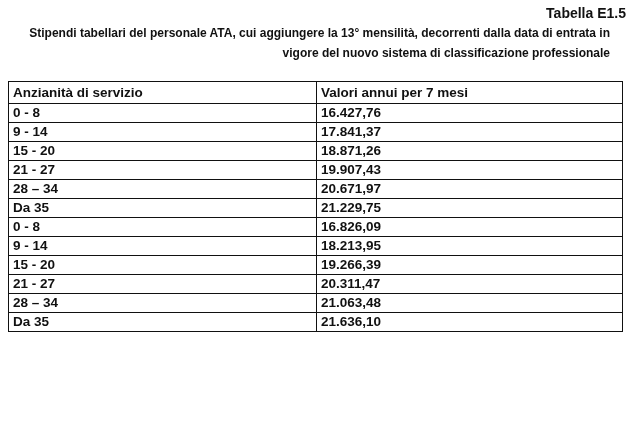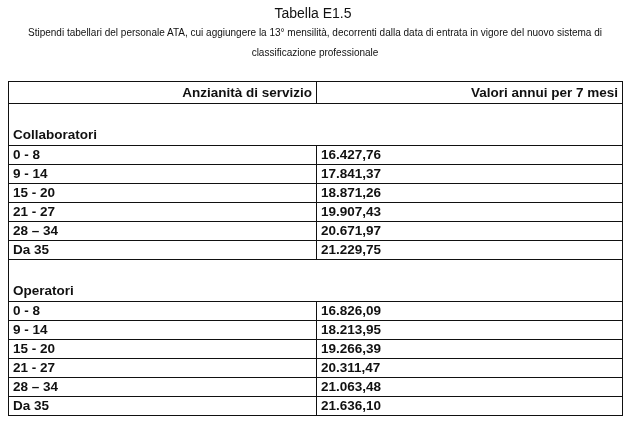--- a/index.html
+++ b/index.html
@@ -1,25 +1,25 @@
 <!DOCTYPE html>
 <html><head>
 <meta charset="utf-8">
 <style>
   html, body { margin: 0; padding: 0; background: #ffffff; }
   body { width: 626px; height: 428px; overflow: hidden; position: relative;
          font-family: "Liberation Sans", "DejaVu Sans", sans-serif; color: #111; }
-  .title { position: absolute; top: 4px; left: 0; width: 626px; text-align: center;
-           font-weight: normal; font-size: 14px; line-height: 18px; }
-  .subtitle { position: absolute; top: 23px; left: 20px; width: 590px; text-align: center;
-              font-size: 10px; line-height: 20px; }
+  .title { position: absolute; top: 4px; left: 0; width: 626px; text-align: right;
+           font-weight: bold; font-size: 14px; line-height: 18px; }
+  .subtitle { position: absolute; top: 23px; left: 20px; width: 590px; text-align: right;
+              font-size: 12px; line-height: 20px; font-weight: bold; }
   table { position: absolute; top: 81px; left: 8px; width: 615px;
           border-collapse: collapse; font-size: 13.5px; table-layout: fixed; }
   td, th { border: 1.5px solid #111; padding: 0 4px; height: 18px; line-height: 18px; font-weight: bold; }
-  th { font-weight: bold; text-align: right; height: 21px; font-size: 13.5px; }
+  th { font-weight: bold; text-align: left; height: 21px; font-size: 13.5px; }
   col.c1 { width: 308px; }
   td.val { text-align: left; padding-right: 4px; }
   tr.section td { border-top: 1.5px solid #111; border-bottom: 1.5px solid #111;
                   border-left: 1.5px solid #111; border-right: 1.5px solid #111;
                   vertical-align: bottom; font-weight: bold; height: 40px; padding-bottom: 1px; }
 </style>
 </head>
 <body>
 
 <div class="title">Tabella E1.5</div>
@@ -30,23 +30,20 @@
       <col class="c1">
       <col>
     </colgroup>
   <thead>
     <tr>
       <th>Anzianità di servizio</th>
       <th>Valori annui per 7 mesi</th>
     </tr>
   </thead>
   <tbody>
-    <tr class="section">
-      <td colspan="2">Collaboratori</td>
-    </tr>
     <tr>
       <td>0 - 8</td>
       <td class="val">16.427,76</td>
     </tr>
     <tr>
       <td>9 - 14</td>
       <td class="val">17.841,37</td>
     </tr>
     <tr>
       <td>15 - 20</td>
@@ -58,23 +55,20 @@
     </tr>
     <tr>
       <td>28 – 34</td>
       <td class="val">20.671,97</td>
     </tr>
     <tr>
       <td>Da 35</td>
       <td class="val">21.229,75</td>
     </tr>
 
-    <tr class="section">
-      <td colspan="2">Operatori</td>
-    </tr>
     <tr>
       <td>0 - 8</td>
       <td class="val">16.826,09</td>
     </tr>
     <tr>
       <td>9 - 14</td>
       <td class="val">18.213,95</td>
     </tr>
     <tr>
       <td>15 - 20</td>

